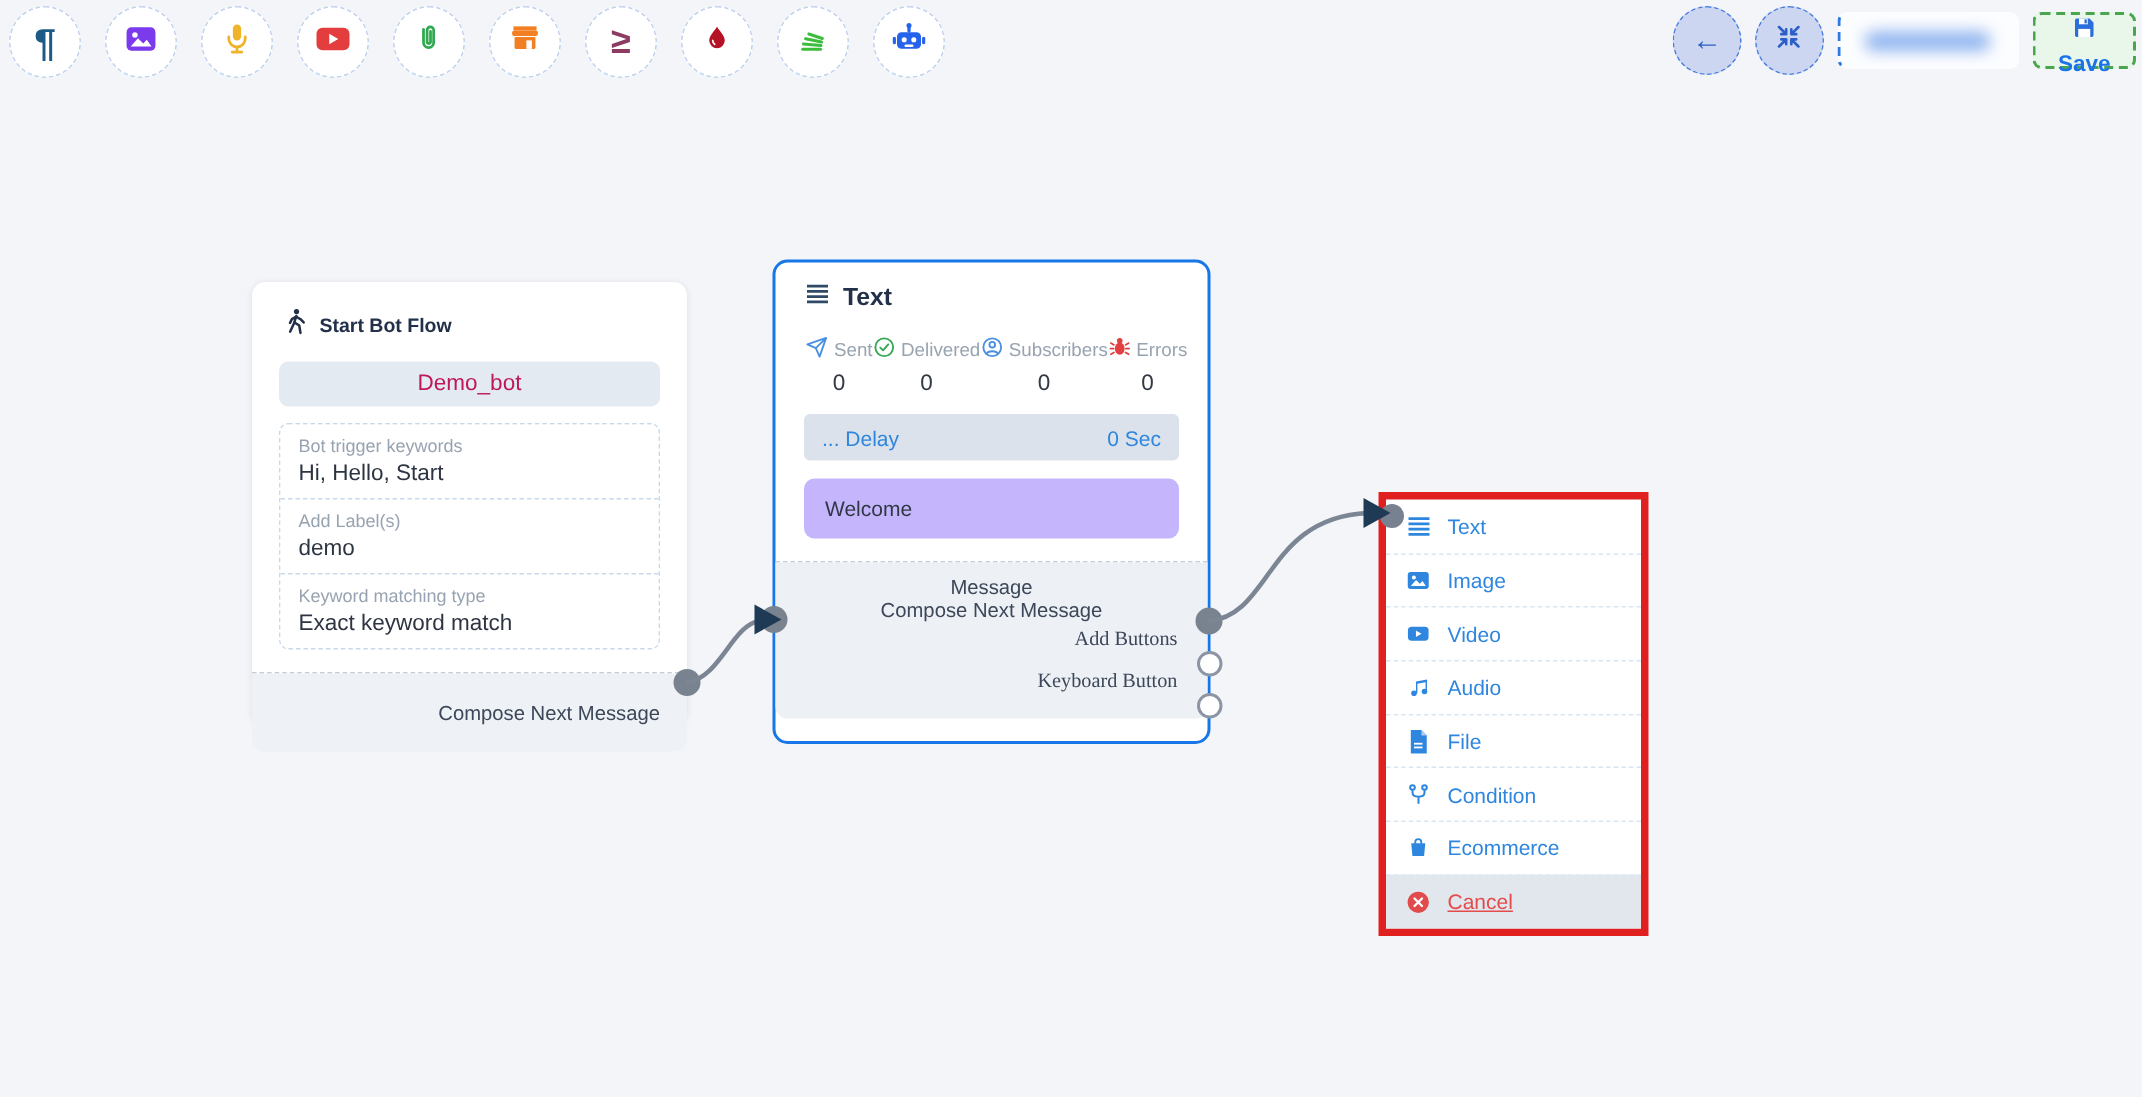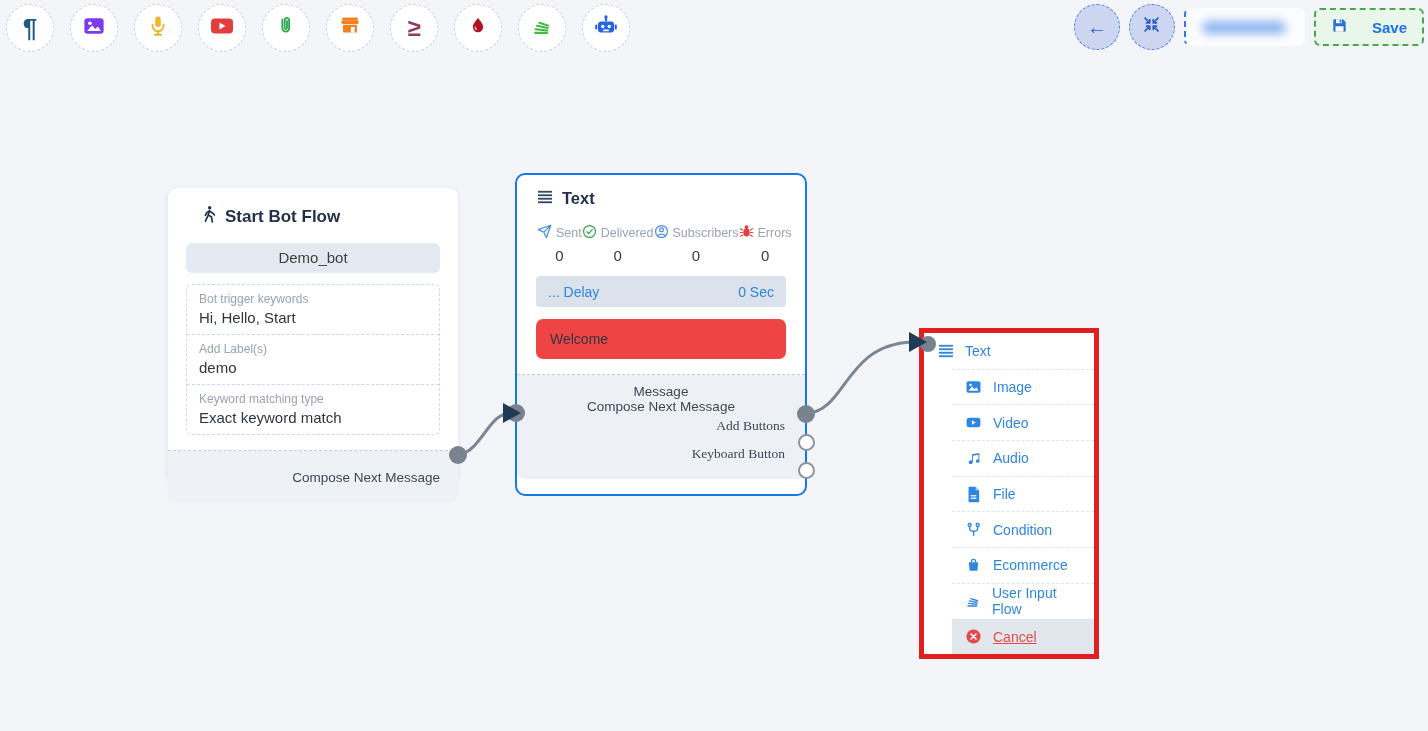--- a/index.html
+++ b/index.html
@@ -31,38 +31,38 @@
   }
   .redacted-btn {
     width:121px; height:38px; border-radius:6px; background:#fcfdff;
     border:2px dashed transparent; border-left-color:#2f7ae0;
     display:flex; align-items:center; justify-content:center; cursor:pointer;
   }
   .redacted-bar { width:84px; height:13px; border-radius:7px; background:#8fb4ef; filter:blur(5px); }
   .save-btn {
     height:38px; padding:0 15px; border-radius:6px;
     background:#e9f6ea; border:2px dashed #49a64f;
-    display:flex; align-items:center; gap:24px;
-    color:#1a73e8; font-size:15px; font-weight:bold; cursor:pointer;
+    display:flex; align-items:center; gap:3px;
+    color:#1a73e8; font-size:15px; font-weight:bold; cursor:pointer;flex-direction:column;
   }
 
   
   .wires { position:absolute; inset:0; z-index:6; pointer-events:none; }
 
   
   .start-card {
     position:absolute; left:168px; top:188px; width:290px; height:295px;
     background:#fff; border-radius:9px; box-shadow:0 1px 5px rgba(30,40,60,.10);
     z-index:3;
   }
-  .start-head { padding:17px 32px 9px; display:flex; align-items:center; gap:8px;
-    font-size:17px; font-weight:bold; color:#22304a; }
+  .start-head { padding:17px 20px 9px; display:flex; align-items:center; gap:8px;
+    font-size:13px; font-weight:bold; color:#22304a; }
   .pill {
     margin:5px 18px 11px; height:30px; background:#e4eaf1; border-radius:6px;
-    color:#404040; font-size:15px; line-height:30px; text-align:center; cursor:pointer;
+    color:#be185d; font-size:15px; line-height:30px; text-align:center; cursor:pointer;
   }
   .fields { margin:0 18px 15px; border:1px dashed #c8d9ea; border-radius:6px; }
   .field { padding:7px 12px 8px; cursor:text; }
   .field + .field { border-top:1px dashed #c8d9ea; }
   .f-label { font-size:12px; color:#98a3b1; margin-bottom:3px; }
   .f-value { font-size:15px; color:#2e3542; }
   .dash-div { border-top:1px dashed #c3ccd7; }
   .start-foot {
     height:52px; background:#eef1f5; border-radius:0 0 9px 9px;
     display:flex; align-items:center; justify-content:flex-end; padding-right:18px;
@@ -81,39 +81,39 @@
   .stats { display:flex; justify-content:space-between; padding:10px 20px 0; }
   .stat { text-align:center; }
   .stat-top { display:flex; align-items:center; gap:4px; font-size:12.5px; color:#98a3b1; }
   .stat-val { font-size:15px; color:#333a46; margin-top:5px; }
   .delay-row {
     margin:12px 19px 0; height:31px; background:#dbe2eb; border-radius:4px;
     display:flex; justify-content:space-between; align-items:center; padding:0 12px;
     color:#2e86de; font-size:14px; cursor:pointer;gap:33px;
   }
   .msg-row {
-    margin:12px 19px 0; height:40px; background:#ef4444; border-radius:7px;
+    margin:12px 19px 0; height:40px; background:#c4b5fd; border-radius:7px;
     display:flex; align-items:center; padding:0 14px; color:#303845; font-size:14px; cursor:pointer;
   }
   .node-divider { margin-top:15px; border-top:1px dashed #c3ccd7; }
   .node-foot { background:#edf0f4; border-radius:0 0 8px 8px; padding:9px 0 10px; height:104px; }
   .port-row { height:28px; display:flex; align-items:center; font-size:13.5px; color:#3c4759; }
   .row-between { justify-content:space-between; padding:0 20px;flex-direction:column; }
   .row-right { justify-content:flex-end; padding-right:20px;font-family:Liberation Serif, serif; }
 
   
   .menu {
     position:absolute; left:919px; top:328px; width:180px;
     background:#fff; border:5px solid #e02020; z-index:4;
   }
   .menu-item {
     height:35.7px; display:flex; align-items:center; gap:11px; padding:0 13px;
     color:#2e86de; font-size:14px; cursor:pointer; position:relative;
   }
-  .menu-item + .menu-item { border-top:1px dashed #d8e6f2;margin-left:28px; }
+  .menu-item + .menu-item { border-top:1px dashed #d8e6f2; }
   .menu-item.cancel { background:#e2e7ed; color:#e34c4c;text-decoration:underline; }
   .menu-port { position:absolute; left:-4px; top:3px; width:16px; height:16px;
     border-radius:50%; background:#77818f; }
   .micon { width:17px; display:flex; justify-content:center; }
 </style>
 </head>
 <body>
 
 <div class="toolbar">
   <div class="tool">
@@ -432,31 +432,20 @@
   </div>
   <div class="menu-item">
     <span class="micon">
       <svg width="15" height="16" viewBox="0 0 24 24">
           <path d="M4.5 7.5h15L18.2 21H5.8z" fill="#2e86de"></path>
           <path d="M8.8 8V6.2a3.2 3.2 0 0 1 6.4 0V8" stroke="#2e86de" stroke-width="2" fill="none"></path>
         </svg>
     </span>
     <span>Ecommerce</span>
   </div>
-  <div class="menu-item">
-    <span class="micon">
-      <svg width="16" height="16" viewBox="0 0 24 24" stroke="#2e86de" stroke-width="2.1" stroke-linecap="round">
-          <line x1="4.5" y1="19.5" x2="17.5" y2="19.5"></line>
-          <line x1="5" y1="15.6" x2="17.8" y2="16.8"></line>
-          <line x1="6.6" y1="11.8" x2="18.2" y2="14.2"></line>
-          <line x1="9" y1="8.4" x2="18.8" y2="11.6"></line>
-        </svg>
-    </span>
-    <span>User Input Flow</span>
-  </div>
   <div class="menu-item cancel">
     <span class="micon">
       <svg width="17" height="17" viewBox="0 0 24 24">
           <circle cx="12" cy="12" r="10" fill="#e14b4b"></circle>
           <path d="M8.5 8.5l7 7M15.5 8.5l-7 7" stroke="#fff" stroke-width="2.2" stroke-linecap="round"></path>
         </svg>
     </span>
     <span>Cancel</span>
   </div>
 </div>

